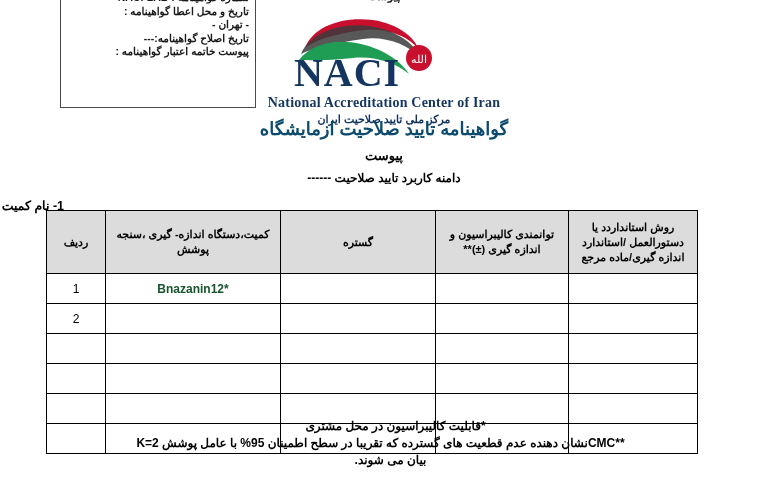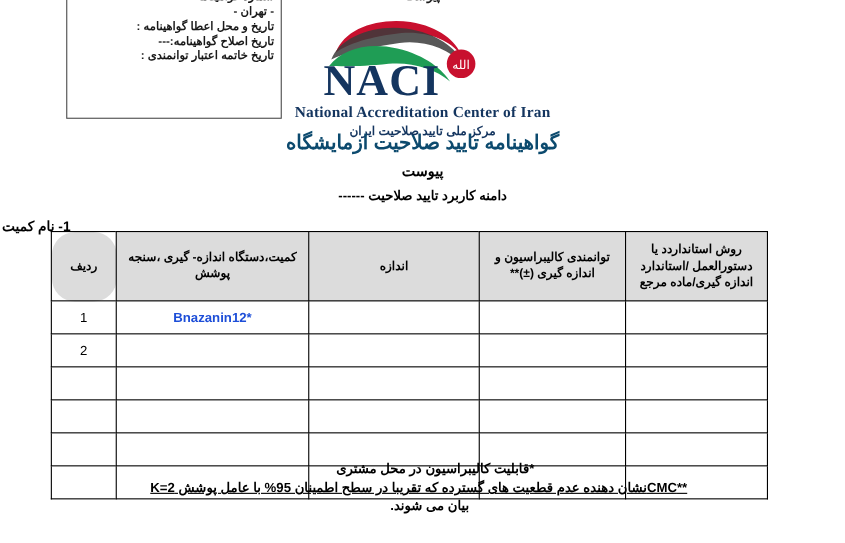--- a/index.html
+++ b/index.html
@@ -155,28 +155,28 @@
     font-size: 11px;
     font-weight: bold;
     line-height: 15px;
     height: 58px;
     padding: 2px 3px;
   }
   table.qty tbody td {
     height: 29px;
     font-size: 12px;
   }
-  .col-radif { width: 52px; border-radius: 21px; }
+  .col-radif { width: 52px; }
   .col-qty   { width: 168px; }
   .col-range { width: 148px; }
   .col-cmc   { width: 126px; }
   .col-method{ width: 122px; }
 
   .cell-red {
-    color: #1d4ed8;
+    color: #14532d;
     font-weight: bold;
     font-size: 12.5px;
     direction: ltr;
   }
   .cell-num {
     font-size: 12.5px;
   }
 
   
   .notes {
@@ -187,36 +187,36 @@
     direction: rtl;
     text-align: center;
     margin-left: 23px;
   }
   .note {
     font-size: 12px;
     font-weight: bold;
     line-height: 17px;
     color: #000;
   }
-  .note-2 { padding-right: 30px; text-decoration: underline; }
+  .note-2 { padding-right: 30px; }
   .note-3 { padding-right: 10px; }
 </style>
 </head>
 <body>
 
 <div class="page">
 
   <div class="top-tiny">پیوست</div>
 
   <div class="info-box">
     <div class="info-line">شماره گواهینامه : NACI-LAB-</div>
+    <div class="info-line">تاریخ و محل اعطا گواهینامه :</div>
     <div class="info-line">- تهران -</div>
-    <div class="info-line">تاریخ و محل اعطا گواهینامه :</div>
     <div class="info-line">تاریخ اصلاح گواهینامه:---</div>
-    <div class="info-line">تاریخ خاتمه اعتبار توانمندی :</div>
+    <div class="info-line">پیوست خاتمه اعتبار گواهینامه :</div>
   </div>
 
   <div class="logo-block">
     <div class="logo-wrap">
       <svg class="logo-svg" width="230" height="80" viewBox="0 0 230 80">
         <path d="M36 34 C44 12, 74 2, 104 6 C130 10, 146 24, 150 36 C140 22, 118 14, 96 16 C68 19, 46 26, 36 34 Z" fill="#c8102e"></path>
         <path d="M32 40 C40 20, 70 8, 100 12 C128 16, 146 30, 152 44 C138 30, 116 22, 94 25 C66 29, 44 34, 32 40 Z" fill="#3b3b3b" opacity="0.85"></path>
         <path d="M30 46 C42 30, 66 24, 92 30 C118 36, 134 50, 140 60 C126 48, 104 42, 84 44 C58 47, 40 46, 30 46 Z" fill="#1f9d55"></path>
         <circle cx="150" cy="44" r="13" fill="#c8102e"></circle>
         <text x="150" y="49" text-anchor="middle" font-family="Liberation Serif, serif" font-size="11" fill="#ffffff">الله</text>
@@ -232,21 +232,21 @@
   <div class="sub-2">دامنه کاربرد تایید صلاحیت ------</div>
 
   <div class="section-label">1-  نام کمیت ها</div>
 
   <div class="tbl-wrap">
     <table class="qty">
       <thead>
         <tr>
           <th class="col-method">روش استانداردد یا دستورالعمل /استاندارد اندازه گیری/ماده مرجع</th>
           <th class="col-cmc">توانمندی کالیبراسیون و اندازه گیری (±)**</th>
-          <th class="col-range">اندازه</th>
+          <th class="col-range">گستره</th>
           <th class="col-qty">کمیت،دستگاه اندازه- گیری ،سنجه پوشش</th>
           <th class="col-radif">ردیف</th>
         </tr>
       </thead>
       <tbody>
         <tr>
           <td class="col-method"></td>
           <td class="col-cmc"></td>
           <td class="col-range"></td>
           <td class="col-qty cell-red">Bnazanin12*</td>

